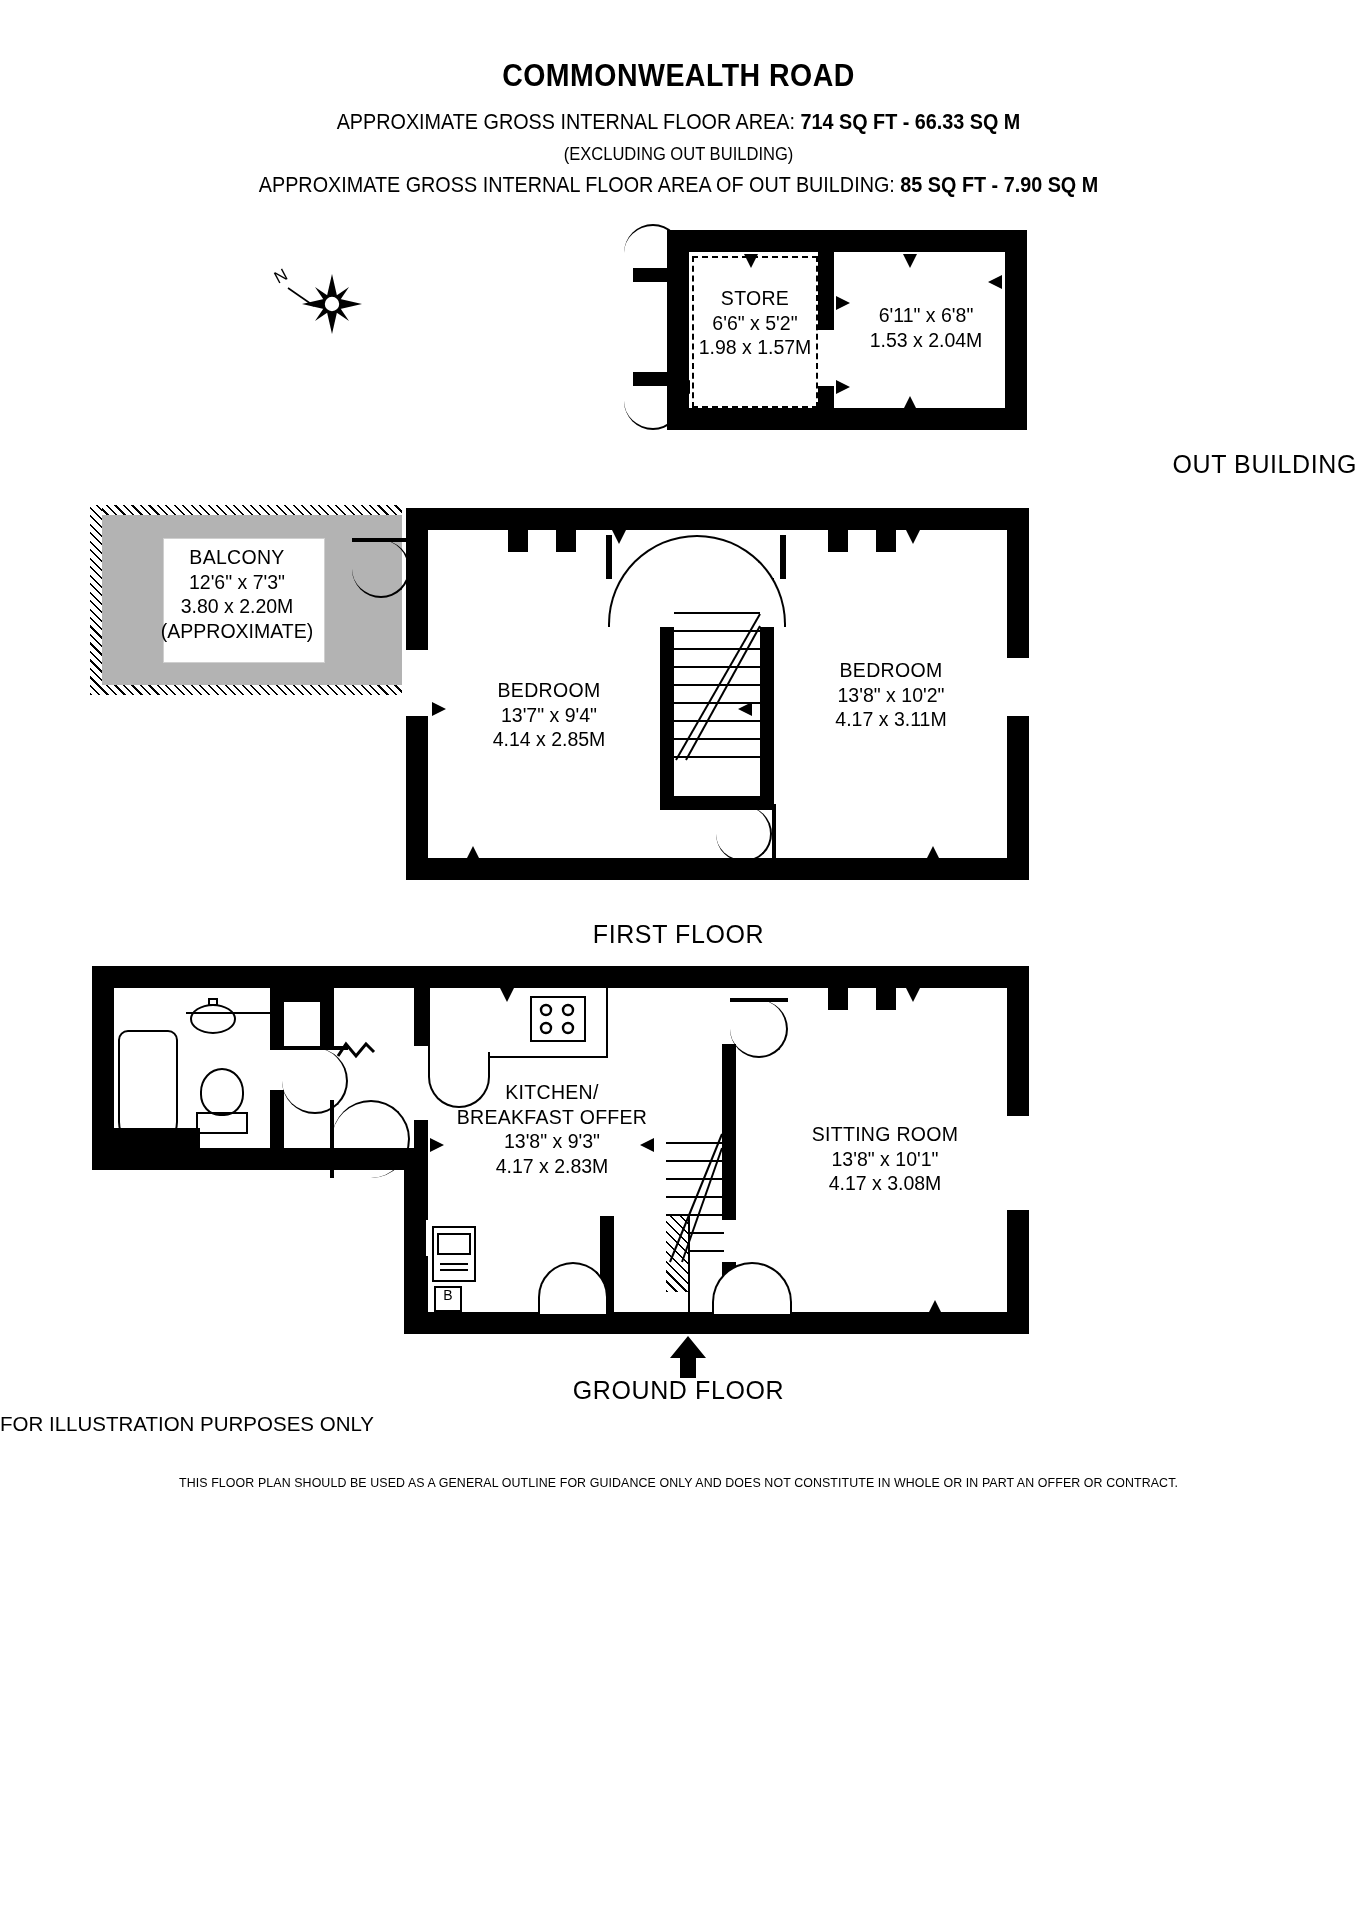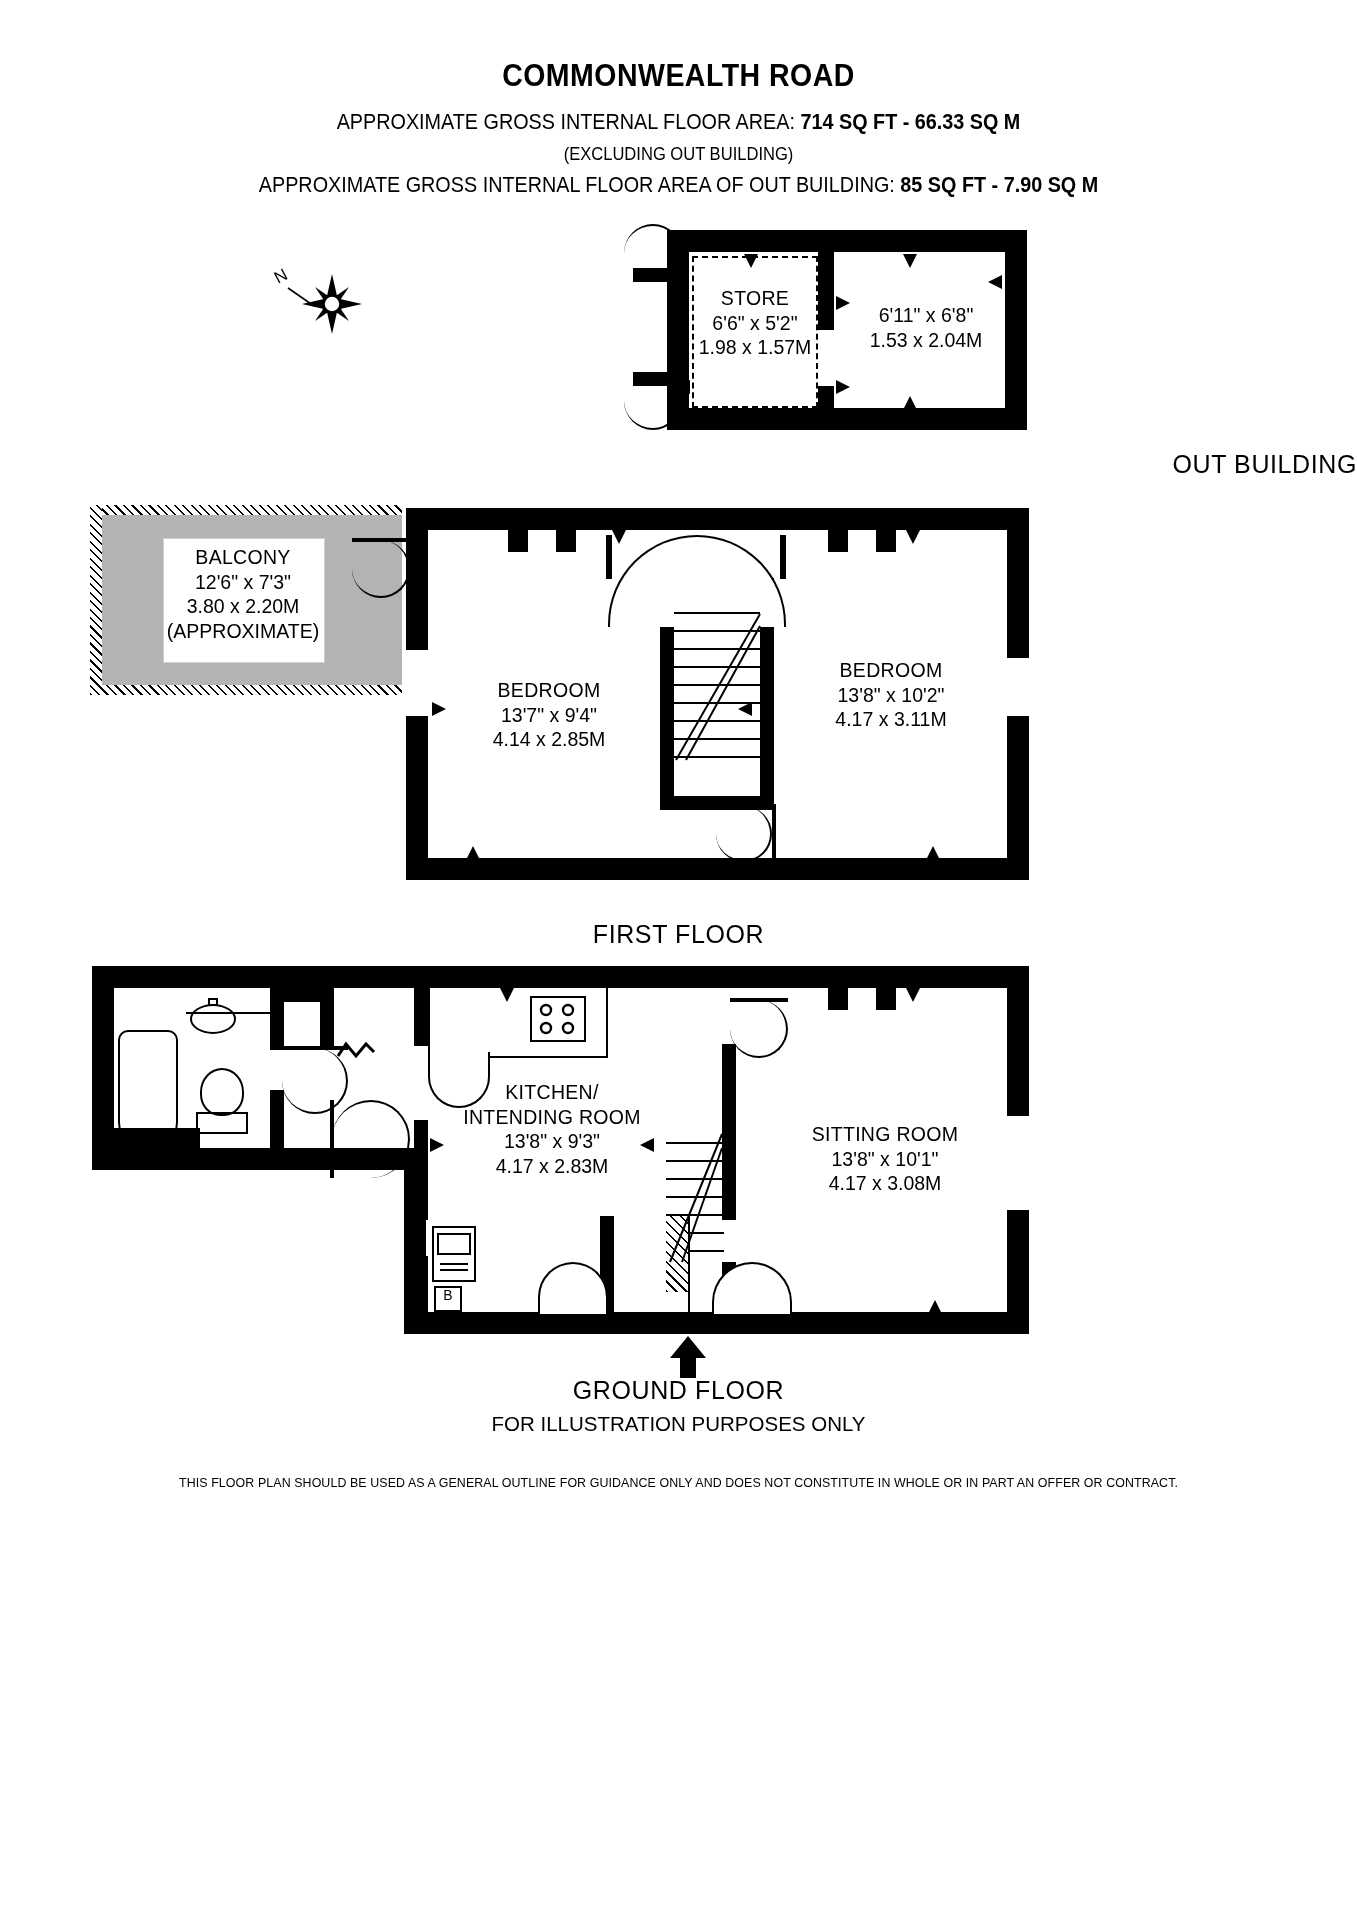--- a/index.html
+++ b/index.html
@@ -41,21 +41,21 @@
   .balcony-box{position:absolute;background:#fff;border:1px solid #cfcfcf;}
 
   
   .step{position:absolute;background:#000;height:2px;}
   .vline{position:absolute;background:#000;width:2px;}
 
   
   .compass{position:absolute;}
 
   
-  .foot-illus{position:absolute;width:100%;left:0;text-align:center;font-size:20.5px;}
+  .foot-illus{position:absolute;width:100%;left:0;text-align:left;font-size:20.5px;}
   .legal{position:absolute;width:100%;left:0;text-align:center;font-size:12.4px;line-height:1.55;letter-spacing:.1px;}
 
   
   .fix{position:absolute;border:2px solid #000;box-sizing:border-box;}
   .tub{border-radius:10px 10px 26px 26px;}
   .basin{border-radius:50%;}
   .wc-seat{border-radius:50% 50% 45% 45%;}
 
   .hatch-fill{background:repeating-linear-gradient(45deg,#000 0 1.6px,#fff 1.6px 7px);}
   .boiler{position:absolute;border:2px solid #000;box-sizing:border-box;font-size:14px;text-align:center;line-height:1;}
@@ -138,21 +138,21 @@
     <div class="floor-cap" style="top:450px;text-align:right;">OUT BUILDING</div>
   </div>
 
   <div>
 
     <div class="balcony-hatch" style="left:90px;top:505px;width:312px;height:10px;"></div>
     <div class="balcony-hatch" style="left:90px;top:505px;width:12px;height:190px;"></div>
     <div class="balcony-hatch" style="left:90px;top:685px;width:312px;height:10px;"></div>
     <div class="balcony-fill" style="left:102px;top:515px;width:300px;height:170px;"></div>
     <div class="balcony-box" style="left:163px;top:538px;width:160px;height:123px;"></div>
-    <div class="room-label" style="left:155px;top:545px;width:160px;padding-left:8px;">
+    <div class="room-label" style="left:149px;top:545px;width:160px;padding-left:8px;">
       <div class="nm">BALCONY</div>
       <div>12'6" x 7'3"</div>
       <div>3.80 x 2.20M</div>
       <div>(APPROXIMATE)</div>
     </div>
 
     <div class="wall" style="left:406px;top:508px;width:623px;height:22px;"></div>
     <div class="wall" style="left:406px;top:508px;width:22px;height:140px;"></div>
     <div class="wall" style="left:406px;top:718px;width:22px;height:162px;"></div>
     <div class="wall" style="left:1007px;top:508px;width:22px;height:148px;"></div>
@@ -318,21 +318,21 @@
     </svg>
 
     <div class="tri dn" style="left:500px;top:988px;"></div>
     <div class="tri dn" style="left:906px;top:988px;"></div>
     <div class="tri rt" style="left:430px;top:1138px;"></div>
     <div class="tri lt" style="left:640px;top:1138px;"></div>
     <div class="tri up" style="left:928px;top:1300px;"></div>
 
     <div class="room-label" style="left:430px;top:1080px;width:244px;">
       <div class="nm">KITCHEN/</div>
-      <div class="nm">INTENDING ROOM</div>
+      <div class="nm">BREAKFAST OFFER</div>
       <div>13'8" x 9'3"</div>
       <div>4.17 x 2.83M</div>
     </div>
 
     <div class="room-label" style="left:760px;top:1122px;width:250px;">
       <div class="nm">SITTING ROOM</div>
       <div>13'8" x 10'1"</div>
       <div>4.17 x 3.08M</div>
     </div>
 

